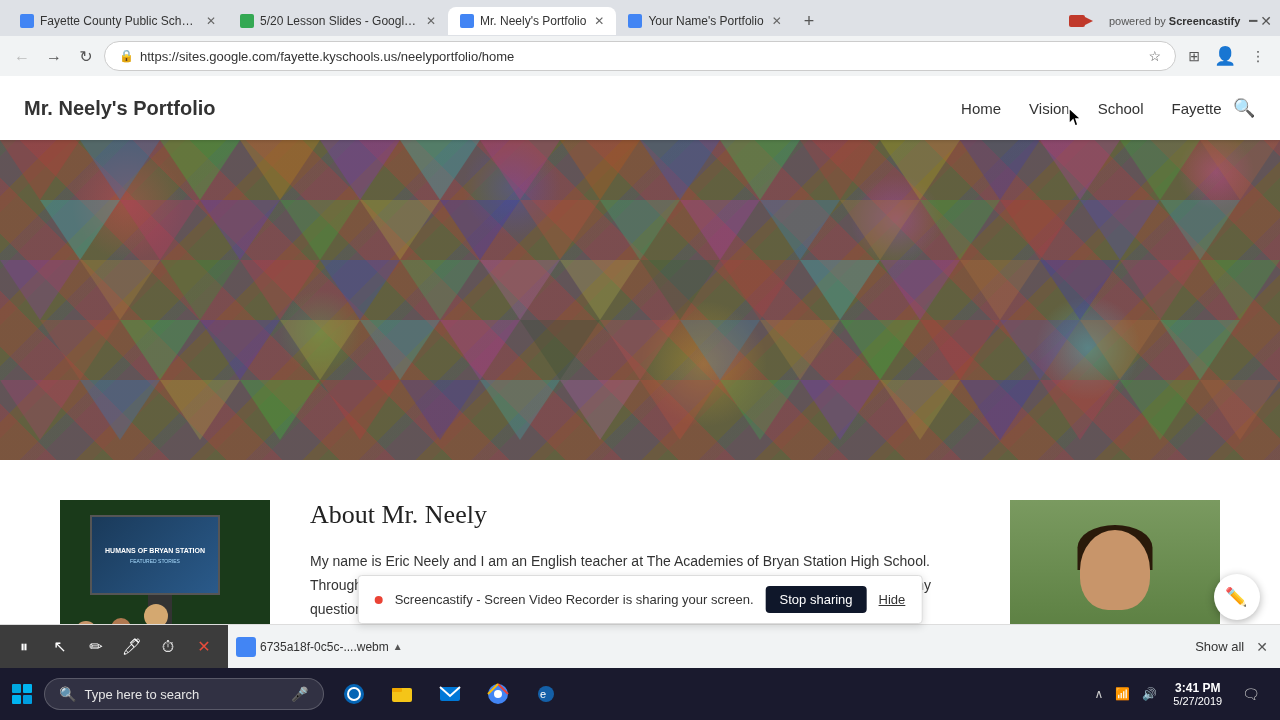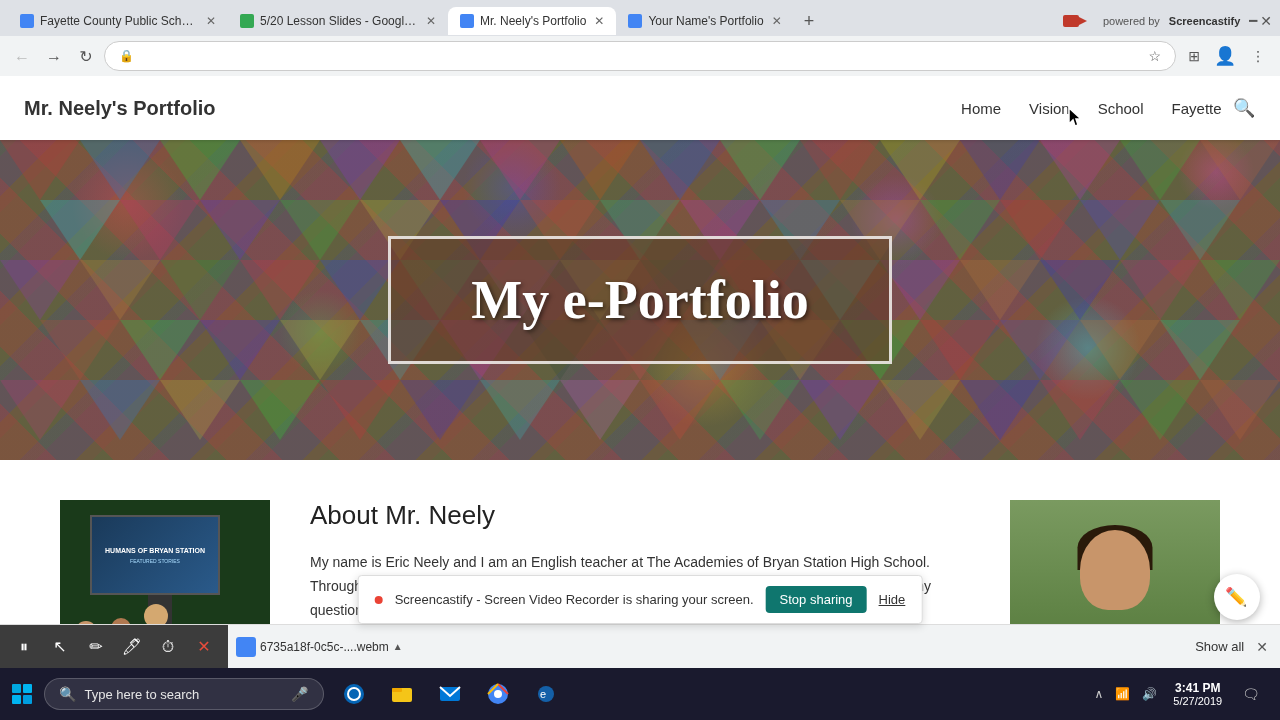--- a/index.html
+++ b/index.html
@@ -244,21 +244,21 @@
       width: 210px;
     }
     .center-text {
       flex: 1;
     }
     .about-heading {
       font-size: 26px;
       font-weight: normal;
       color: #222;
       margin-bottom: 20px;
-      font-family: Liberation Sans, sans-serif;
+      font-family: Liberation Serif, serif;
     }
     .about-text {
       font-size: 14px;
       color: #333;
       line-height: 1.7;
     }
     .right-photo-area {
       flex-shrink: 0;
       width: 210px;
     }
@@ -482,21 +482,21 @@
       z-index: 200;
       white-space: nowrap;
     }
     .sc-dot {
       width: 8px;
       height: 8px;
       background: #ea4335;
       border-radius: 50%;
     }
     .sc-stop-btn {
-      background: #0f766e;
+      background: #0f172a;
       color: #fff;
       border: none;
       border-radius: 4px;
       padding: 6px 14px;
       font-size: 13px;
       cursor: pointer;
     }
     .sc-hide-btn {
       background: transparent;
       border: none;
@@ -640,32 +640,33 @@
         <span class="tab-close">✕</span>
       </div>
       <span class="tab-new">+</span>
 
       <div class="screencastify-badge">
         <svg width="40" height="20" viewBox="0 0 40 20">
           <rect x="0" y="4" width="16" height="12" rx="2" fill="#c0392b"></rect>
           <polygon points="16,6 24,10 16,14" fill="#c0392b"></polygon>
         </svg>
         <span style="font-size:11px; color:#555;">powered by</span>
-        <span style="font-size:11px; font-weight:bold; color:#333; margin-left:9px;">Screencastify</span>
+        <span style="font-size:11px; font-weight:bold; color:#333; margin-left:3px;">Screencastify</span>
         <button style="margin-left:8px; border:none; background:transparent; cursor:pointer; font-size:14px; color:#555;">🗕</button>
         <button style="margin-left:2px; border:none; background:transparent; cursor:pointer; font-size:14px; color:#555;">✕</button>
       </div>
     </div>
 
     <div class="nav-bar">
       <button class="nav-btn disabled">←</button>
       <button class="nav-btn">→</button>
       <button class="nav-btn">↻</button>
       <div class="address-bar">
         <span style="color:#34a853; font-size:12px;">🔒</span>
+        <span class="address-text">https://sites.google.com/fayette.kyschools.us/neelyportfolio/home</span>
         <span style="margin-left:auto; color:#555; font-size:14px;">☆</span>
       </div>
       <div class="nav-icons">
         <button class="nav-icon-btn">⊞</button>
         <button class="nav-icon-btn" style="font-size:18px;">👤</button>
         <button class="nav-icon-btn">⋮</button>
       </div>
     </div>
   </div>
 
@@ -764,23 +765,20 @@
           <polygon points="640,240 720,240 680,300" fill="rgba(180,80,60,0.5)"></polygon>
           <polygon points="720,240 800,240 760,300" fill="rgba(60,180,80,0.4)"></polygon>
           <polygon points="800,240 880,240 840,300" fill="rgba(120,60,180,0.5)"></polygon>
           <polygon points="880,240 960,240 920,300" fill="rgba(180,160,60,0.4)"></polygon>
           <polygon points="960,240 1040,240 1000,300" fill="rgba(60,60,180,0.5)"></polygon>
           <polygon points="1040,240 1120,240 1080,300" fill="rgba(180,60,80,0.5)"></polygon>
           <polygon points="1120,240 1200,240 1160,300" fill="rgba(60,180,60,0.4)"></polygon>
           <polygon points="1200,240 1280,240 1240,300" fill="rgba(180,100,60,0.4)"></polygon>
         </svg>
       </div>
-      <div class="hero-title-box">
-        <h1 class="hero-title">My e-Portfolio</h1>
-      </div>
     </div>
 
     <div class="content-section">
 
       <div class="left-photo-area">
         <div class="classroom-photo">
 
           <div class="cp-screen">
             <div class="cp-screen-inner">
               <div class="cp-text1">HUMANS OF BRYAN STATION</div>

